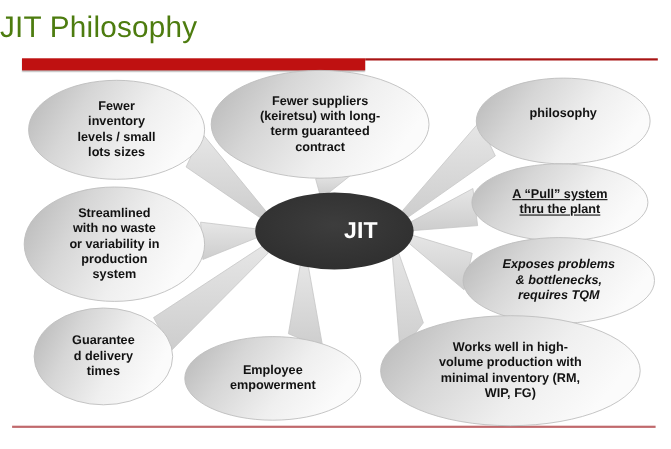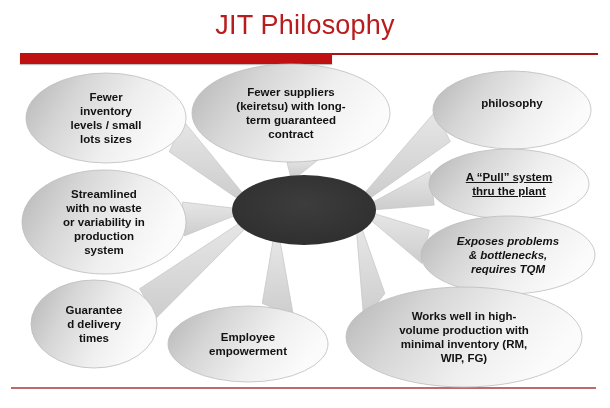--- a/index.html
+++ b/index.html
@@ -13,24 +13,23 @@
     height: 408px;
     background: #ffffff;
     overflow: hidden;
     font-family: "Liberation Sans", sans-serif;
   }
   #title {
     position: absolute;
     left: 0;
     top: 8px;
     width: 610px;
-    text-align: center;
     font-size: 27px;
     font-weight: 400;
-    color: #b91c1c;
+    color: #4d7c0f;
     letter-spacing: 0.2px;
     line-height: 34px;
     white-space: nowrap;
   }
   .rule-thick {
     position: absolute;
     left: 20px;
     top: 53px;
     width: 312px;
     height: 11px;
@@ -170,16 +169,16 @@
         <div>d delivery</div>
         <div>times</div>
       </div>
       <div class="node-text" style="width: 168.1px; left: 19.95px; font-size: 11.5px; top: 186.925px; line-height: 14.03px;">
         <div>Streamlined</div>
         <div>with no waste</div>
         <div>or variability in</div>
         <div>production</div>
         <div>system</div>
       </div>
-      <div class="hub-text" style="width: 160px; left: 248px; font-size: 21px; line-height: 24px; top: 198px; margin-top: 42px;">JIT</div>
+      <div class="hub-text" style="width: 160px; left: 248px; font-size: 21px; line-height: 24px; top: 198px;">JIT</div>
     </div>
 
 </div>
 
 </body></html>

